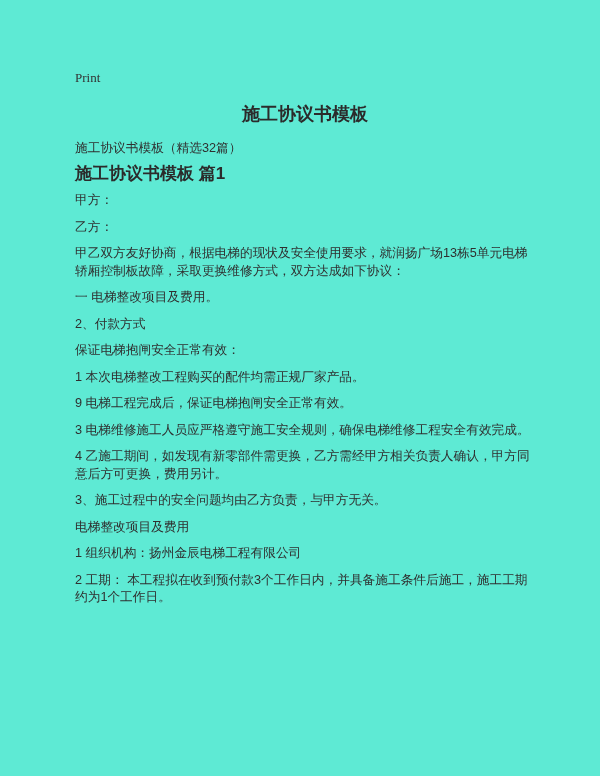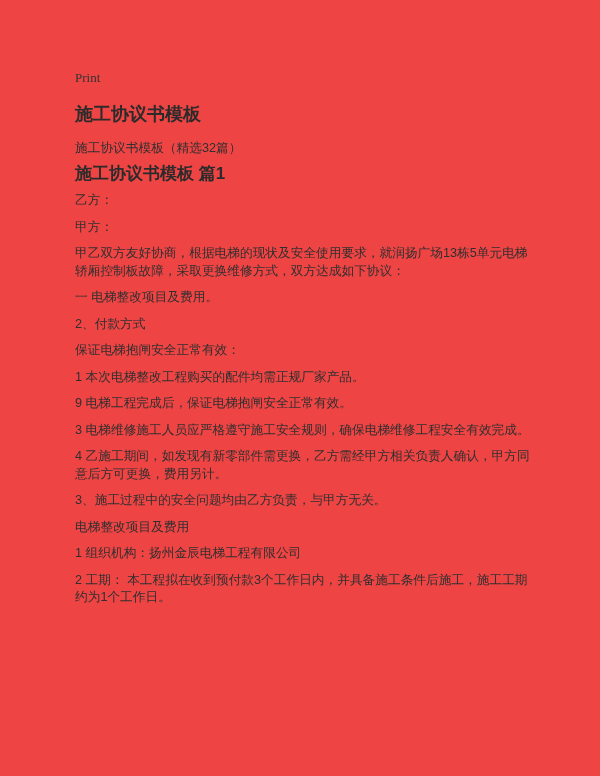--- a/index.html
+++ b/index.html
@@ -8,37 +8,38 @@
     width: 600px;
     height: 776px;
     background: #ffffff;
     overflow: hidden;
   }
   .page {
     box-sizing: border-box;
     width: 600px;
     height: 776px;
     padding: 68px 65px 14px 75px;
-    background: #ef4444;
+    background: #5eead4;
     color: #2f2f2f;
     font-family: "Liberation Sans", sans-serif;
   }
   .print-link {
     display: inline-block;
     font-family: "Liberation Serif", serif;
     font-size: 13px;
     line-height: 14px;
     color: #333333;
     text-decoration: none;
   }
   .doc-title {
     margin: 15px 0 0 0;
     font-size: 18px;
     font-weight: bold;
     line-height: 26px;
+    text-align: center;
     color: #2b2b2b;
   }
   .doc-subtitle {
     margin: 13px 0 0 0;
     font-size: 12.7px;
     line-height: 17.5px;
     font-weight: normal;
   }
   .section-heading {
     margin: 7px 0 0 0;
@@ -66,22 +67,22 @@
 
   <a href="#" class="print-link">Print</a>
 
   <h1 class="doc-title">施工协议书模板</h1>
 
   <p class="doc-subtitle">施工协议书模板（精选32篇）</p>
 
   <h2 class="section-heading">施工协议书模板 篇1</h2>
 
   <div class="body-text">
+    <p class="para">甲方：</p>
     <p class="para">乙方：</p>
-    <p class="para">甲方：</p>
     <p class="para">甲乙双方友好协商，根据电梯的现状及安全使用要求，就润扬广场13栋5单元电梯轿厢控制板故障，采取更换维修方式，双方达成如下协议：</p>
     <p class="para">一 电梯整改项目及费用。</p>
     <p class="para">2、付款方式</p>
     <p class="para">保证电梯抱闸安全正常有效：</p>
     <p class="para">1 本次电梯整改工程购买的配件均需正规厂家产品。</p>
     <p class="para">9 电梯工程完成后，保证电梯抱闸安全正常有效。</p>
     <p class="para">3 电梯维修施工人员应严格遵守施工安全规则，确保电梯维修工程安全有效完成。</p>
     <p class="para">4 乙施工期间，如发现有新零部件需更换，乙方需经甲方相关负责人确认，甲方同意后方可更换，费用另计。</p>
     <p class="para">3、施工过程中的安全问题均由乙方负责，与甲方无关。</p>
     <p class="para">电梯整改项目及费用</p>

